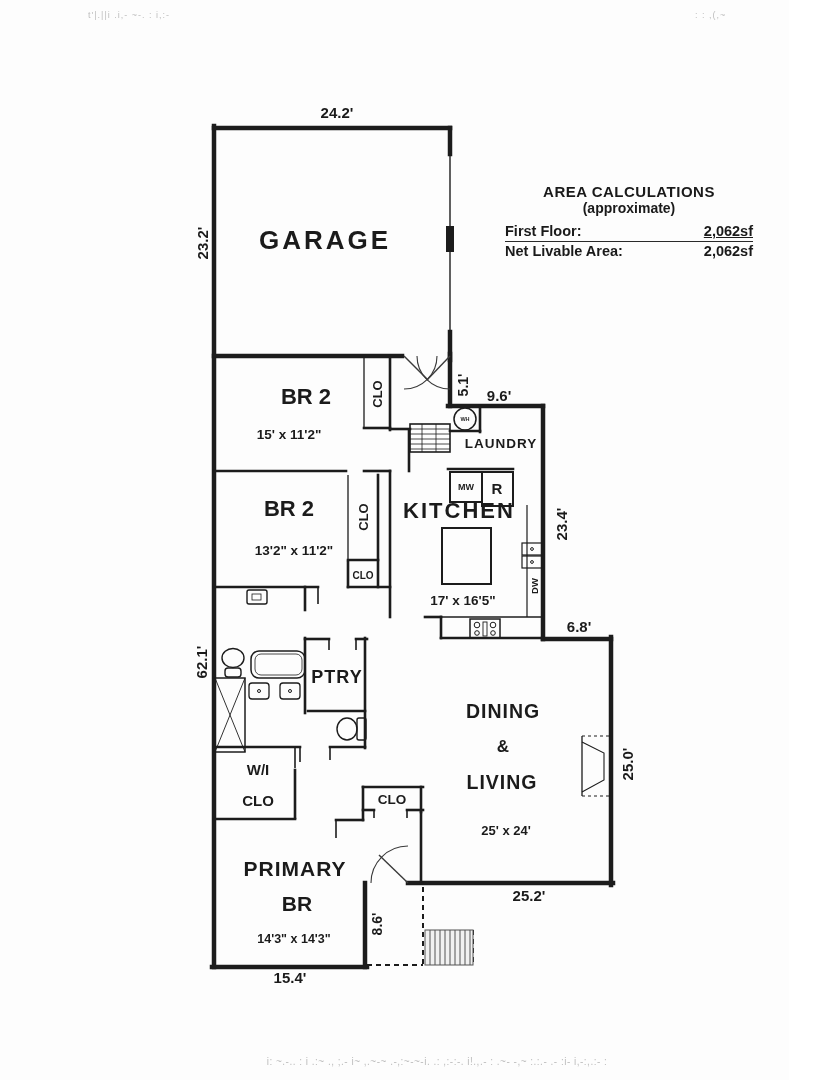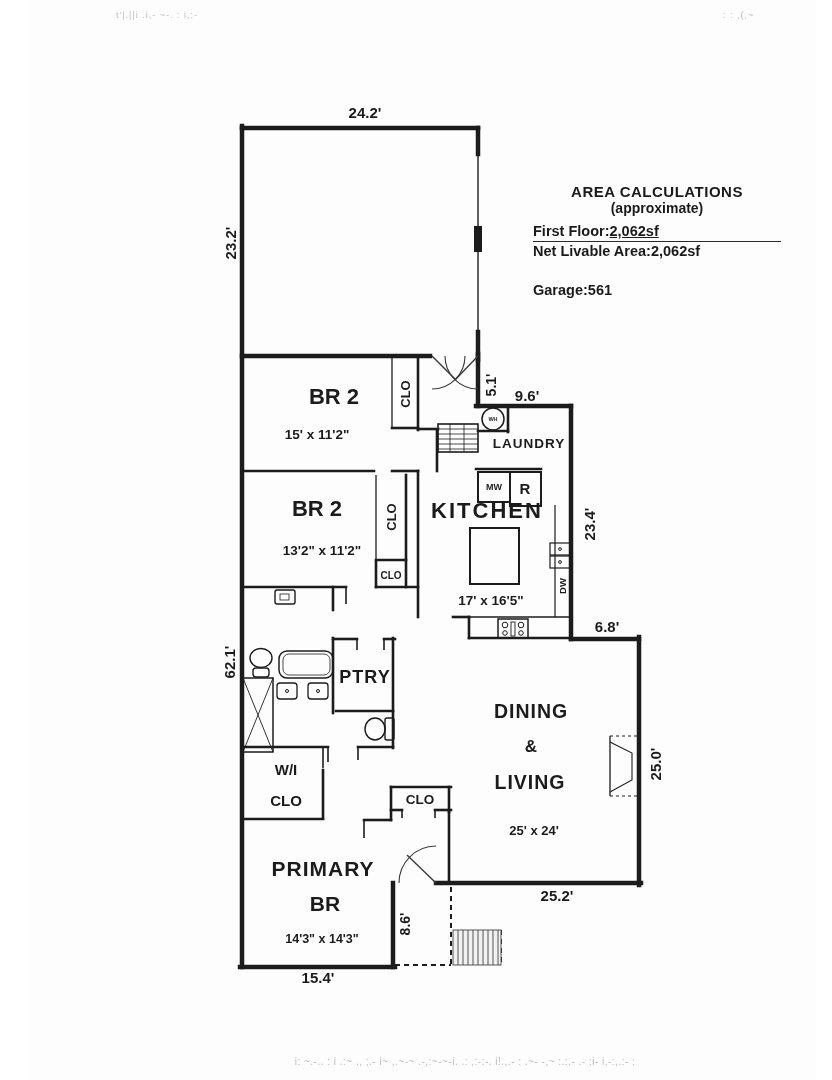--- a/index.html
+++ b/index.html
@@ -1,29 +1,29 @@
 <!DOCTYPE html>
 <html><head>
 <meta charset="utf-8">
 <style>
   html,body{margin:0;padding:0;background:#ffffff;}
   .page{position:relative;width:789px;height:1080px;background:#fdfdfd;overflow:hidden;
-        font-family:"Liberation Sans",sans-serif;color:#1a1a1a;margin-left:28px;}
+        font-family:"Liberation Sans",sans-serif;color:#1a1a1a;}
   .fax{position:absolute;font-size:9px;color:#8a8a8a;opacity:.55;letter-spacing:1px;
        filter:blur(.4px);white-space:nowrap;}
   .title{position:absolute;left:412px;top:62px;transform:translate(-50%,-50%);
          font-size:27px;font-weight:700;letter-spacing:.5px;white-space:nowrap;margin:0;}
   .lbl{position:absolute;transform:translate(-50%,-50%);white-space:nowrap;
        font-weight:600;color:#1b1b1b;}
   .v{transform:translate(-50%,-50%) rotate(-90deg);}
   svg.plan{position:absolute;left:0;top:0;}
   .area-calc{position:absolute;left:505px;top:183px;width:248px;font-size:14.5px;font-weight:600;}
   .ac-title{text-align:center;font-size:15px;letter-spacing:.5px;}
   .ac-sub{text-align:center;font-size:14px;margin-bottom:6px;font-weight:600;}
-  .ac-row{display:flex;line-height:19px;}
+  .ac-row{display:flex;justify-content:space-between;line-height:19px;}
   .ac-underline{border-bottom:1.6px solid #2a2a2a;}
   .u{text-decoration:underline;}
   .ac-garage{margin-top:20px;}
   .footer{position:absolute;left:437px;top:1061px;transform:translate(-50%,-50%);
           font-size:10px;color:#8a8a8a;opacity:.55;letter-spacing:.5px;filter:blur(.4px);white-space:nowrap;}
 </style>
 </head>
 <body>
 
 <div class="page">
@@ -215,26 +215,23 @@
     <div class="ac-title">AREA CALCULATIONS</div>
     <div class="ac-sub">(approximate)</div>
     <div class="ac-row ac-underline">
       <span>First  Floor:</span>
       <span class="u">2,062sf</span>
     </div>
     <div class="ac-row">
       <span>Net Livable Area:</span>
       <span>2,062sf</span>
     </div>
-    <div class="ac-row ac-garage">
-      <span>Garage:</span>
-      <span>561</span>
-    </div>
   </div>
 
+  <div class="lbl" style="left:325px;top:240px;font-size:26px;letter-spacing:3px;">GARAGE</div>
   <div class="lbl" style="left:306px;top:397px;font-size:22px;">BR 2</div>
   <div class="lbl" style="left:289px;top:434px;font-size:13.5px;">15' x 11'2"</div>
   <div class="lbl v" style="left:377px;top:394px;font-size:13px;">CLO</div>
   <div class="lbl" style="left:501px;top:443px;font-size:13.5px;letter-spacing:1px;">LAUNDRY</div>
   <div class="lbl" style="left:459px;top:511px;font-size:22px;letter-spacing:2px;">KITCHEN</div>
   <div class="lbl" style="left:463px;top:600px;font-size:13.5px;">17' x 16'5"</div>
   <div class="lbl" style="left:289px;top:509px;font-size:22px;">BR 2</div>
   <div class="lbl" style="left:294px;top:550px;font-size:13.5px;">13'2" x 11'2"</div>
   <div class="lbl v" style="left:363px;top:517px;font-size:13px;">CLO</div>
   <div class="lbl" style="left:363px;top:575px;font-size:10px;">CLO</div>

